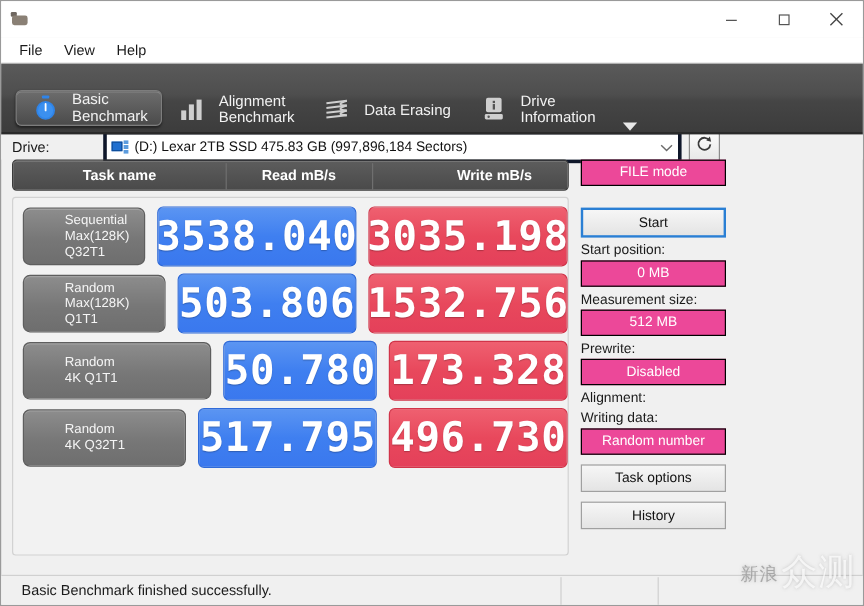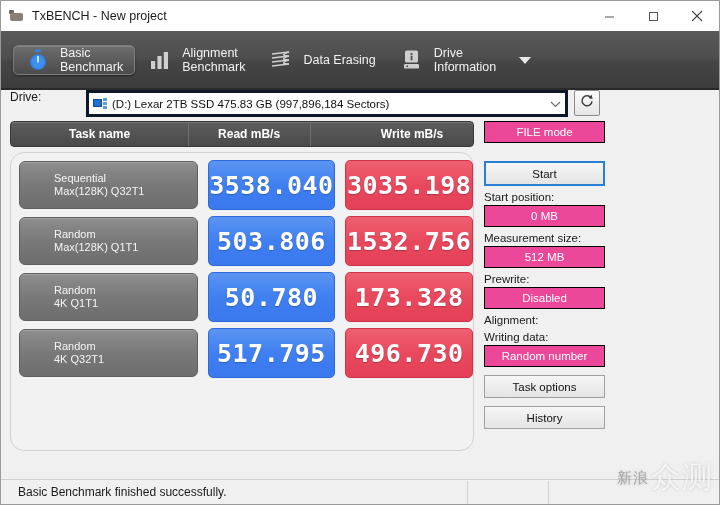--- a/index.html
+++ b/index.html
@@ -71,21 +71,21 @@
     font-size: 12px;
     color: #1a1a1a;
     padding: 2px 9px;
   }
 
   
   .ribbon {
     height: 57px;
     background: linear-gradient(to bottom, #5a5a5a 0%, #4e4e4e 45%, #454545 55%, #3c3c3c 100%);
     display: flex;
-    align-items: center;
+    align-items: flex-end;
     position: relative;
     border-bottom: 2px solid #2a2a2a;
   }
   .tab {
     display: flex;
     align-items: center;
     padding: 0 11px;
     margin: 5px 0 5px 0;
     position: relative;
   }
@@ -114,23 +114,23 @@
     white-space: pre-line;
   }
   .ribbon-expand {
     display: flex; align-items: center; justify-content: center;
     width: 26px;
     margin-left: 4px;
   }
 
   
   .drive-row {
-    height: 31px;
-    display: flex;
-    align-items: flex-start;
+    height: 21px;
+    display: flex;
+    align-items: center;
     padding-left: 9px;
     background: #f0f0f0;
   }
   .drive-label {
     font-size: 12px;
     color: #1a1a1a;
     width: 76px;
   }
   .drive-combo {
     flex: 1;
@@ -216,21 +216,21 @@
   .head-cell + .head-cell::before {
     content: "";
     position: absolute; left: 0; top: -3px;
     width: 1px; height: 22px;
     background: #6f6f6f;
   }
 
   .rows {
     background: #f2f2f2;
     border: 1px solid #d2d2d2;
-    border-radius: 14px;
+    border-radius: 3px;
     padding: 4px 0 4px 0;
     flex: 1;
   }
   .row {
     display: flex;
     align-items: center;
     height: 56px;
     padding-left: 8px;
     box-sizing: border-box;
   }
@@ -253,21 +253,21 @@
   }
   .val-box {
     width: 164px; height: 48px;
     margin-left: 10px;
     border-radius: 5px;
     display: flex;
     align-items: center;
     justify-content: center;
     font-family: "DejaVu Sans Mono", monospace;
     font-weight: bold;
-    font-size: 25px;
+    font-size: 34px;
     color: #ffffff;
     letter-spacing: 0.5px;
     text-shadow: 0 1px 1px rgba(0,0,0,0.25);
   }
   .val-box.read {
     background: linear-gradient(to bottom, #5b95f2, #3f7ff0 50%, #3a78ee);
     border: 1px solid #2f6ad8;
   }
   .val-box.write {
     background: linear-gradient(to bottom, #ef6070, #e8485c 50%, #e4405a);
@@ -355,41 +355,45 @@
 </head>
 <body>
 
 <div id="app">
 
   <div class="titlebar">
     <div class="title-icon">
       <div class="plug"></div>
       <div class="body"></div>
     </div>
-    <div class="title-text">TxBENCH - New project</div>
     <div class="win-controls">
       <div class="win-btn">
         <svg width="11" height="11" viewBox="0 0 11 11">
             <line x1="1" y1="6" x2="10" y2="6" stroke="#555" stroke-width="1"></line>
           </svg>
       </div>
       <div class="win-btn">
         <svg width="11" height="11" viewBox="0 0 11 11">
             <rect x="1.5" y="1.5" width="8" height="8" fill="none" stroke="#555" stroke-width="1"></rect>
           </svg>
       </div>
       <div class="win-btn">
         <svg width="12" height="12" viewBox="0 0 12 12">
             <line x1="1" y1="1" x2="11" y2="11" stroke="#444" stroke-width="1.1"></line>
             <line x1="11" y1="1" x2="1" y2="11" stroke="#444" stroke-width="1.1"></line>
           </svg>
       </div>
     </div>
   </div>
 
+  <div class="menubar">
+    <div class="menu-item">File</div>
+    <div class="menu-item">View</div>
+    <div class="menu-item">Help</div>
+  </div>
 
   <div class="ribbon">
 
     <div class="tab active">
       <div class="tab-icon">
         <svg width="24" height="24" viewBox="0 0 24 24">
           <rect x="9" y="1.5" width="6" height="2.6" rx="0.8" fill="#2f84e8"></rect>
           <circle cx="12" cy="14" r="7.8" fill="#2f84e8"></circle>
           <circle cx="12" cy="14" r="6.3" fill="#3b90f0"></circle>
           <line x1="12" y1="14" x2="12" y2="8.6" stroke="#ffffff" stroke-width="1.5" stroke-linecap="round"></line>

